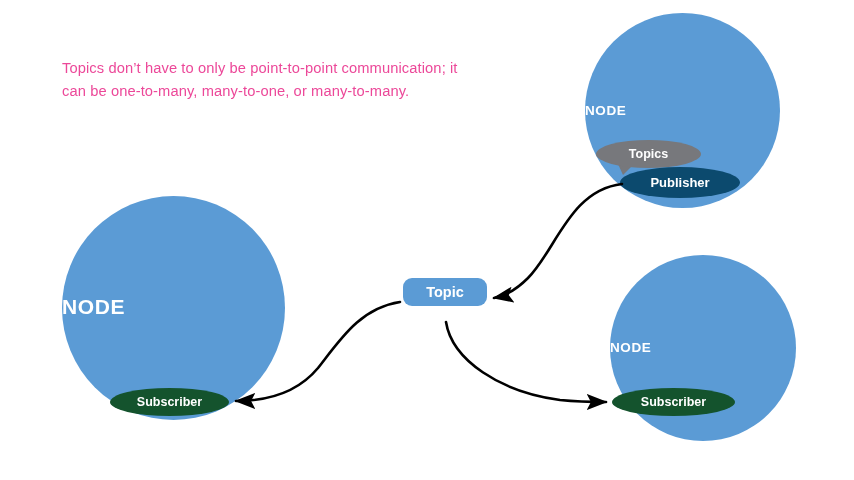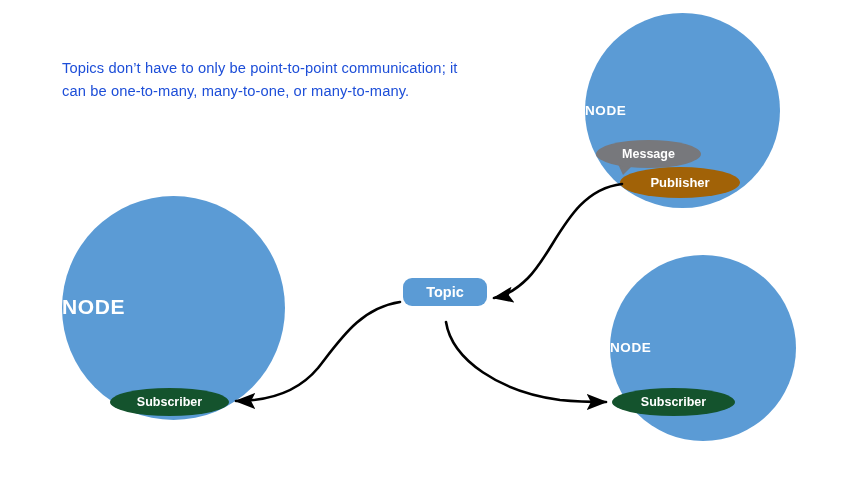--- a/index.html
+++ b/index.html
@@ -23,21 +23,21 @@
     height: 480px;
     pointer-events: none;
   }
   .caption {
     position: absolute;
     left: 62px;
     top: 57px;
     width: 420px;
     font-size: 14.7px;
     line-height: 1.55;
-    color: #1d4ed8;
+    color: #ec4899;
     white-space: pre-line;
     letter-spacing: 0.1px;
   }
   .node-circle {
     position: absolute;
     border-radius: 50%;
     background: #5B9BD5;
   }
   .node-label {
     position: absolute;
@@ -51,21 +51,21 @@
     position: absolute;
     border-radius: 50%;
     display: flex;
     align-items: center;
     justify-content: center;
     color: #ffffff;
     font-weight: bold;
     white-space: nowrap;
   }
   .ellipse-green { background: #14532d; }
-  .ellipse-orange { background: #a16207; }
+  .ellipse-orange { background: #0c4a6e; }
   .ellipse-gray { background: #77787C; }
   .bubble-tail {
     position: absolute;
     width: 0;
     height: 0;
   }
   .topic-box {
     position: absolute;
     background: #5B9BD5;
     border-radius: 9px;
@@ -105,21 +105,21 @@
   <div class="caption">Topics don’t have to only be point-to-point communication; it
 can be one-to-many, many-to-one, or many-to-many.</div>
 
   <div class="node-circle" id="node-left"></div>
   <div class="node-label" id="node-left-label">NODE</div>
   <div class="ellipse ellipse-green" id="sub-left">Subscriber</div>
 
   <div class="node-circle" id="node-topright"></div>
   <div class="node-label" id="node-topright-label">NODE</div>
   <div class="bubble-tail" id="msg-tail"></div>
-  <div class="ellipse ellipse-gray" id="msg-ellipse">Message</div>
+  <div class="ellipse ellipse-gray" id="msg-ellipse">Topics</div>
   <div class="ellipse ellipse-orange" id="pub-ellipse">Publisher</div>
 
   <div class="node-circle" id="node-botright"></div>
   <div class="node-label" id="node-botright-label">NODE</div>
   <div class="ellipse ellipse-green" id="sub-botright">Subscriber</div>
 
   <div class="topic-box" id="topic">Topic</div>
 
   <svg id="arrow-layer" viewBox="0 0 854 480">
     <defs>

